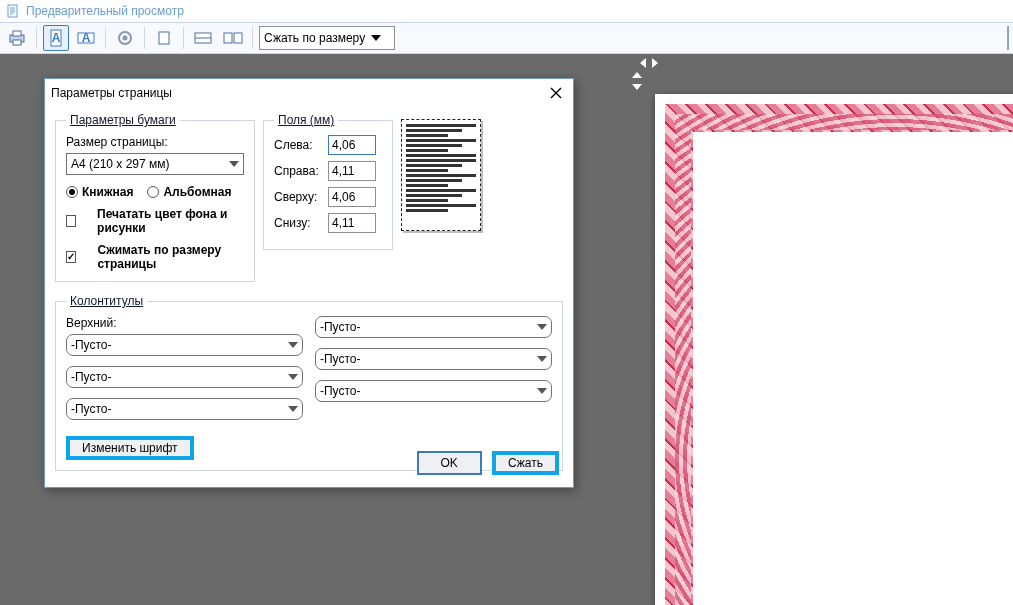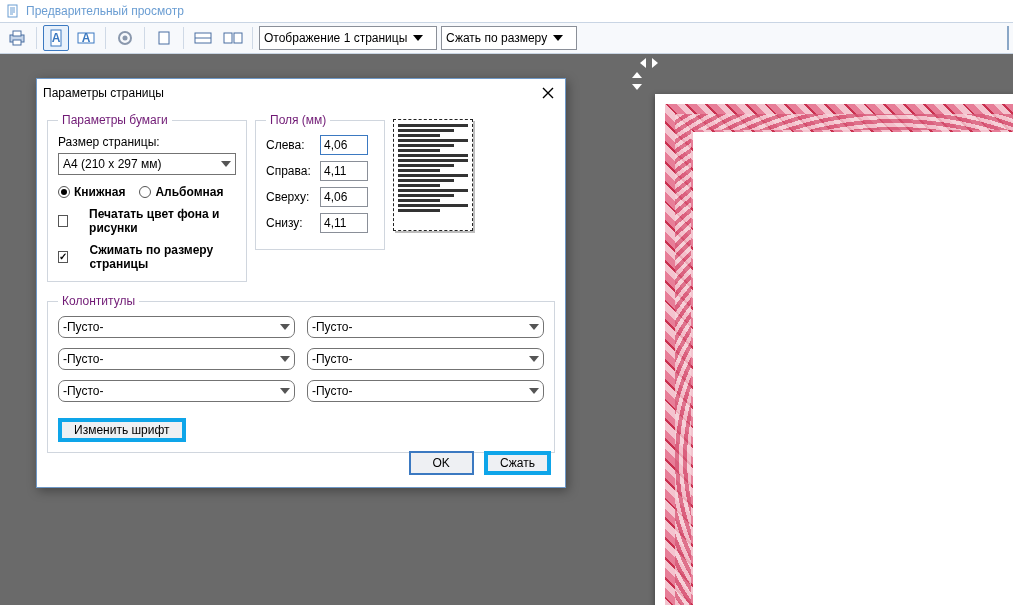--- a/index.html
+++ b/index.html
@@ -46,30 +46,30 @@
   .ornate { position: absolute; left: 10px; top: 10px; right: -50px; bottom: -100px;
             border: 28px solid transparent; pointer-events: none;
             border-image: repeating-linear-gradient(45deg,#e77e98 0 6px,#f4c4cf 6px 12px,#c9304f 12px 14px) 28;
   }
   .ornate2 { position: absolute; left: 20px; top: 20px; right: -60px; bottom: -110px;
              border: 16px solid transparent; pointer-events: none;
              border-image: repeating-radial-gradient(circle,#d85776 0 4px,#f7d6dc 4px 8px) 16;
              opacity: .75; }
 
   
-  .dialog { position: absolute; left: 36px; top: 24px; width: 530px; height: 410px;
+  .dialog { position: absolute; left: 44px; top: 24px; width: 530px; height: 410px;
             background: #fff; border: 1px solid #6e98c7; box-shadow: 2px 3px 10px rgba(0,0,0,.35); }
   .dlg-title { height: 28px; display: flex; align-items: center; justify-content: space-between;
                padding: 0 6px; color: #000; }
   .dlg-close { width: 22px; height: 20px; display: flex; align-items: center; justify-content: center;
                cursor: pointer; }
   .dlg-body { padding: 6px 10px 10px; }
 
   fieldset { border: 1px solid #d0d6de; padding: 8px 10px 10px; }
-  legend { padding: 0 4px; color: #701a75; }
+  legend { padding: 0 4px; color: #0f172a; text-decoration: underline; }
   .row1 { display: flex; gap: 8px; align-items: flex-start; }
   .fs-paper { flex: 0 0 200px; }
   .fs-margin { flex: 0 0 130px; }
   .thumb-wrap { flex: 0 0 100px; padding-top: 6px; }
 
   .lbl { display: block; margin-bottom: 4px; }
   .select { width: 100%; height: 22px; border: 1px solid #737373; background: #fff; padding: 0 4px;
             display: flex; align-items: center; justify-content: space-between; cursor: pointer; }
   .select .arrow { width: 0; height: 0; border-left: 5px solid transparent;
                    border-right: 5px solid transparent; border-top: 6px solid #555; }
@@ -162,24 +162,20 @@
         <path d="M1 7h16" stroke="#4a6fa1"></path>
       </svg>
   </div>
   <div class="tb-btn">
     <svg width="20" height="14">
         <rect x="1" y="2" width="8" height="10" fill="#fff" stroke="#4a6fa1"></rect>
         <rect x="11" y="2" width="8" height="10" fill="#fff" stroke="#4a6fa1"></rect>
       </svg>
   </div>
   <span class="tb-sep"></span>
-  <div class="tb-select" style="width:178px">
-    <span>Отображение 1 страницы</span>
-    <span class="arrow"></span>
-  </div>
   <div class="tb-select" style="width:136px">
     <span>Сжать по размеру</span>
     <span class="arrow"></span>
   </div>
   <span class="tb-hsep-right"></span>
   <span class="tb-right-border"></span>
 </div>
 
 <div class="workarea">
   <div class="split-h"></div>
@@ -271,20 +267,21 @@
               <div class="tl"></div>
               <div class="tl short"></div>
           </div>
         </div>
       </div>
 
       <fieldset class="fs-foot">
         <legend>Колонтитулы</legend>
         <div class="foot-cols">
           <div class="foot-col">
+            <span class="lbl">Верхний:</span>
             <div class="select">
                 <span>-Пусто-</span>
                 <span class="arrow"></span>
               </div>
             <div class="select">
                 <span>-Пусто-</span>
                 <span class="arrow"></span>
               </div>
             <div class="select">
                 <span>-Пусто-</span>

